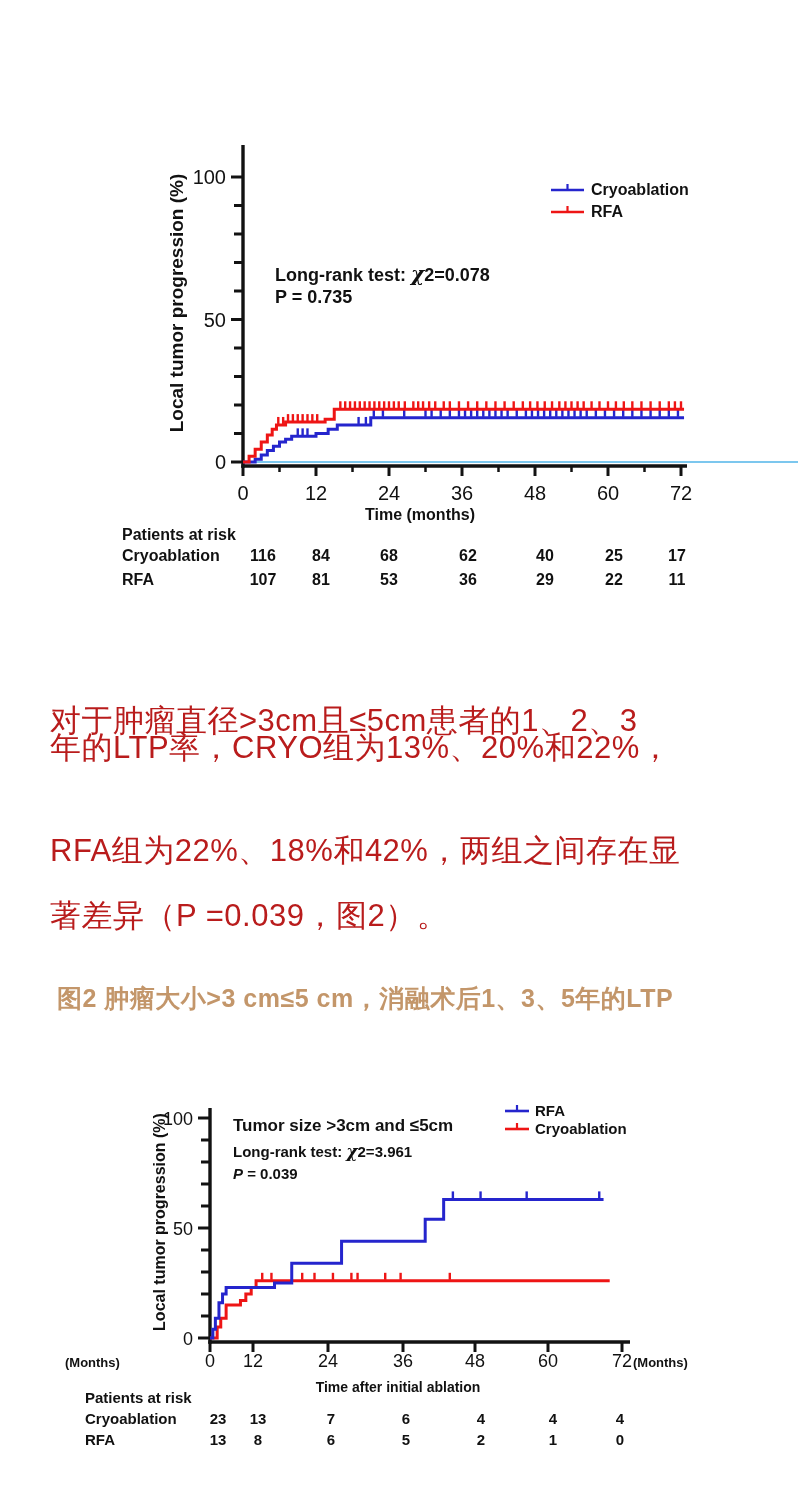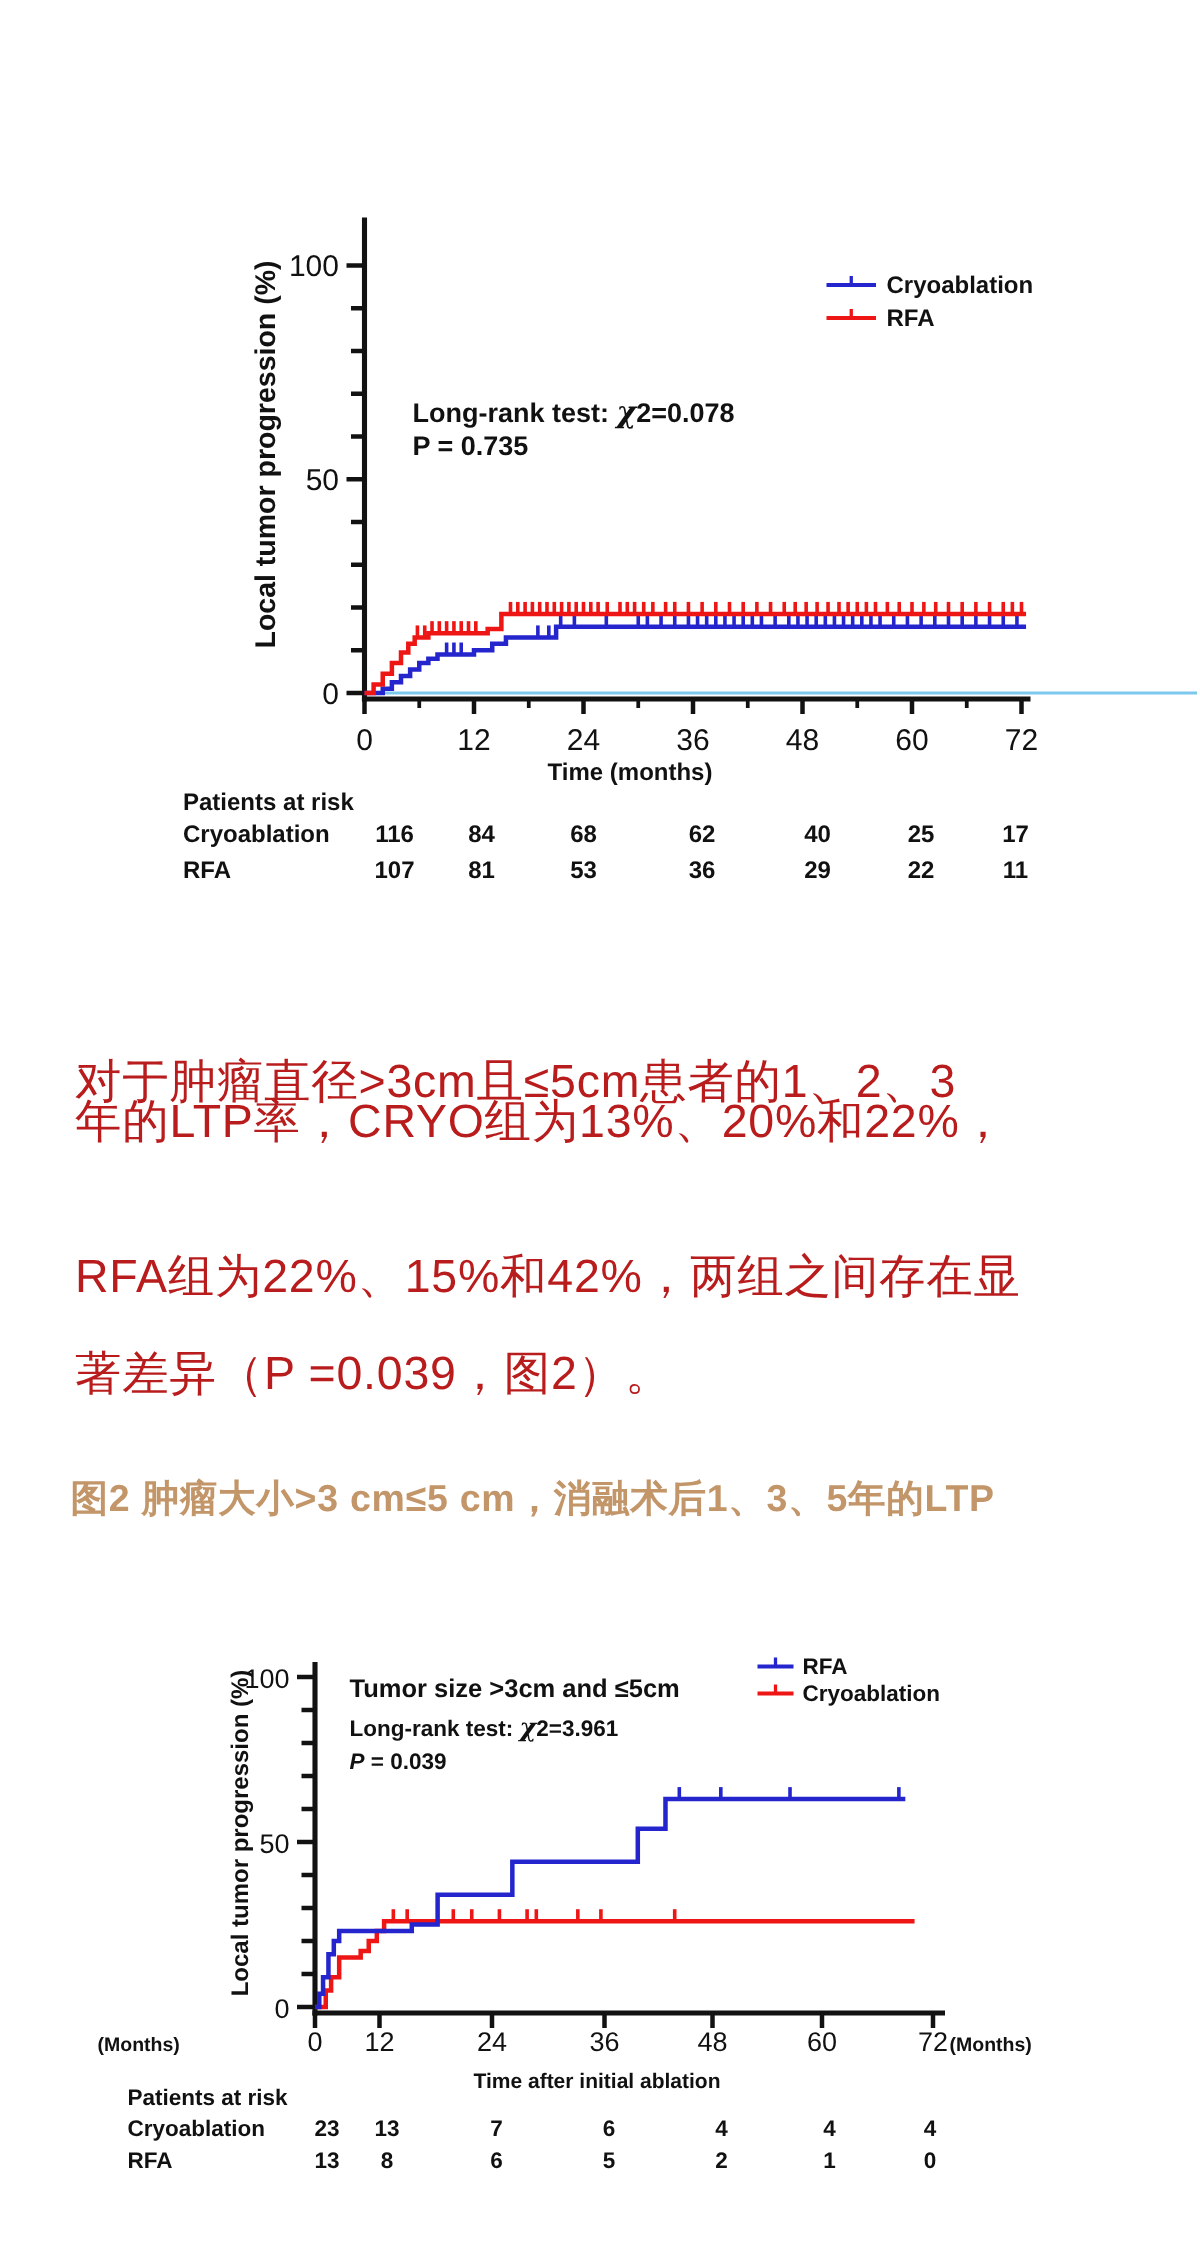--- a/index.html
+++ b/index.html
@@ -1,20 +1,20 @@
 <!DOCTYPE html>
 <html><head>
 <meta charset="utf-8">
 <style>
   html,body{margin:0;padding:0;background:#ffffff;}
   .page{position:relative;width:800px;height:1499px;background:#fff;overflow:hidden;
         font-family:"Liberation Sans","DejaVu Sans",sans-serif;}
   .fig-title{position:absolute;font-weight:bold;color:#c3966a;white-space:nowrap;}
   #title1{left:0;top:52px;width:800px;text-align:center;font-size:24px;letter-spacing:1px;}
-  #title2{left:47px;top:982px;font-size:25px;letter-spacing:0.5px;}
+  #title2{left:57px;top:982px;font-size:25px;letter-spacing:0.5px;}
   .body-line{position:absolute;left:50px;width:730px;font-size:31px;color:#b91c1c;
              font-weight:400;white-space:nowrap;letter-spacing:0.5px;}
   #bl0{top:700px;} #bl1{top:727px;} #bl2{top:830px;} #bl3{top:895px;}
   #charts{position:absolute;left:0;top:0;width:800px;height:1499px;}
   svg text{font-family:"Liberation Sans","DejaVu Sans",sans-serif;}
 </style>
 </head>
 <body>
 
 <div class="page">
@@ -285,17 +285,17 @@
           <text x="406" y="1445" font-size="15" font-weight="bold" fill="#111" text-anchor="middle">5</text>
           <text x="481" y="1445" font-size="15" font-weight="bold" fill="#111" text-anchor="middle">2</text>
           <text x="553" y="1445" font-size="15" font-weight="bold" fill="#111" text-anchor="middle">1</text>
           <text x="620" y="1445" font-size="15" font-weight="bold" fill="#111" text-anchor="middle">0</text>
         </g>
       </g>
     </svg>
 
   <div id="bl0" class="body-line">对于肿瘤直径&gt;3cm且≤5cm患者的1、2、3</div>
   <div id="bl1" class="body-line">年的LTP率，CRYO组为13%、20%和22%，</div>
-  <div id="bl2" class="body-line">RFA组为22%、15%和42%，两组之间存在显</div>
+  <div id="bl2" class="body-line">RFA组为22%、18%和42%，两组之间存在显</div>
   <div id="bl3" class="body-line">著差异（P =0.039，图2）。</div>
 
   <div id="title2" class="fig-title">图2 肿瘤大小&gt;3 cm≤5 cm，消融术后1、3、5年的LTP</div>
 </div>
 
 </body></html>

